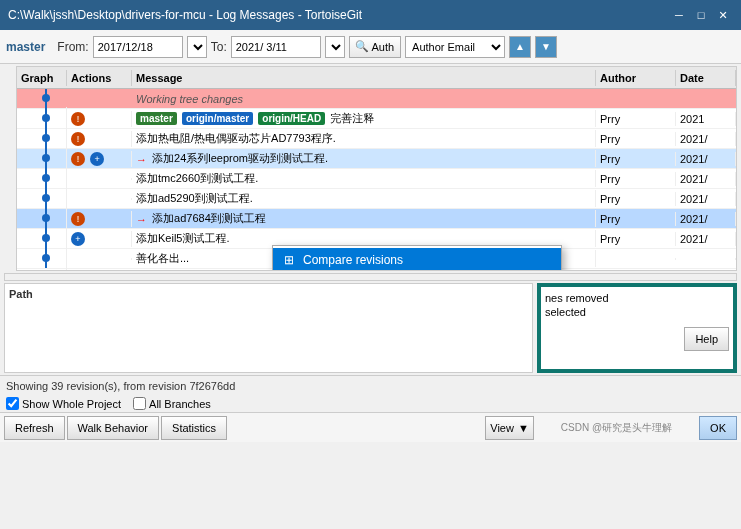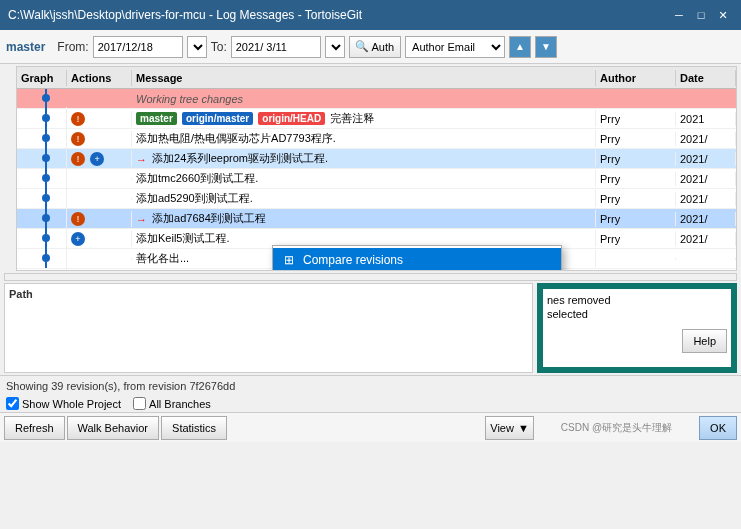--- a/index.html
+++ b/index.html
@@ -140,21 +140,21 @@
       display: inline-block;
       padding: 1px 4px;
       border-radius: 2px;
       font-size: 10px;
       font-weight: bold;
       margin-right: 2px;
       color: white;
     }
     .badge-master { background: #2e7d32; }
     .badge-origin { background: #1565c0; }
-    .badge-head { background: #ef4444; }
+    .badge-head { background: #15803d; }
 
     .action-icon {
       display: inline-block;
       width: 14px; height: 14px;
       background: #cc4400;
       border-radius: 50%;
       color: white;
       font-size: 9px;
       text-align: center;
       line-height: 14px;
@@ -199,21 +199,21 @@
       background: white;
       padding: 4px;
     }
     .path-label {
       font-weight: bold;
       font-size: 11px;
       color: #333;
     }
     .stats-panel {
       width: 200px;
-      border: 6px solid #0f766e;
+      border: 4px solid #0f766e;
       background: white;
       padding: 4px;
       font-size: 11px;
     }
     .stats-row {
       display: flex;
       justify-content: space-between;
       padding: 1px 0;
     }
 

